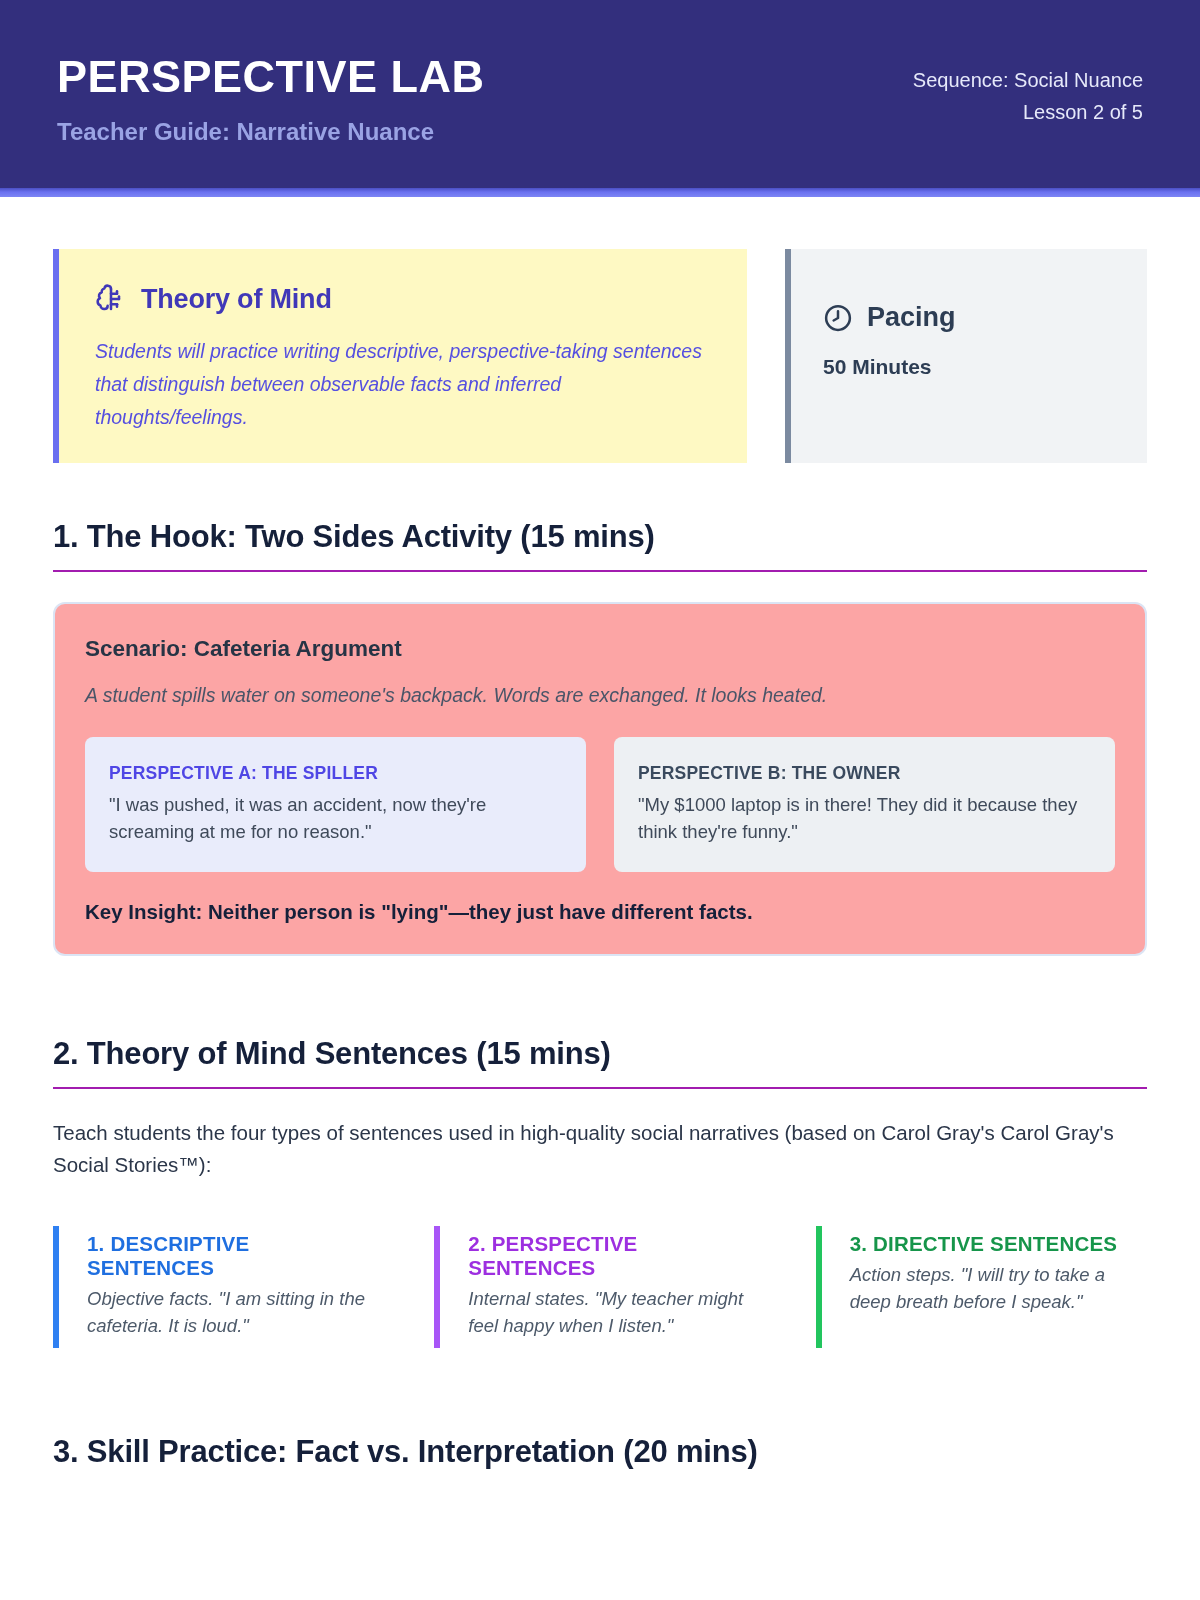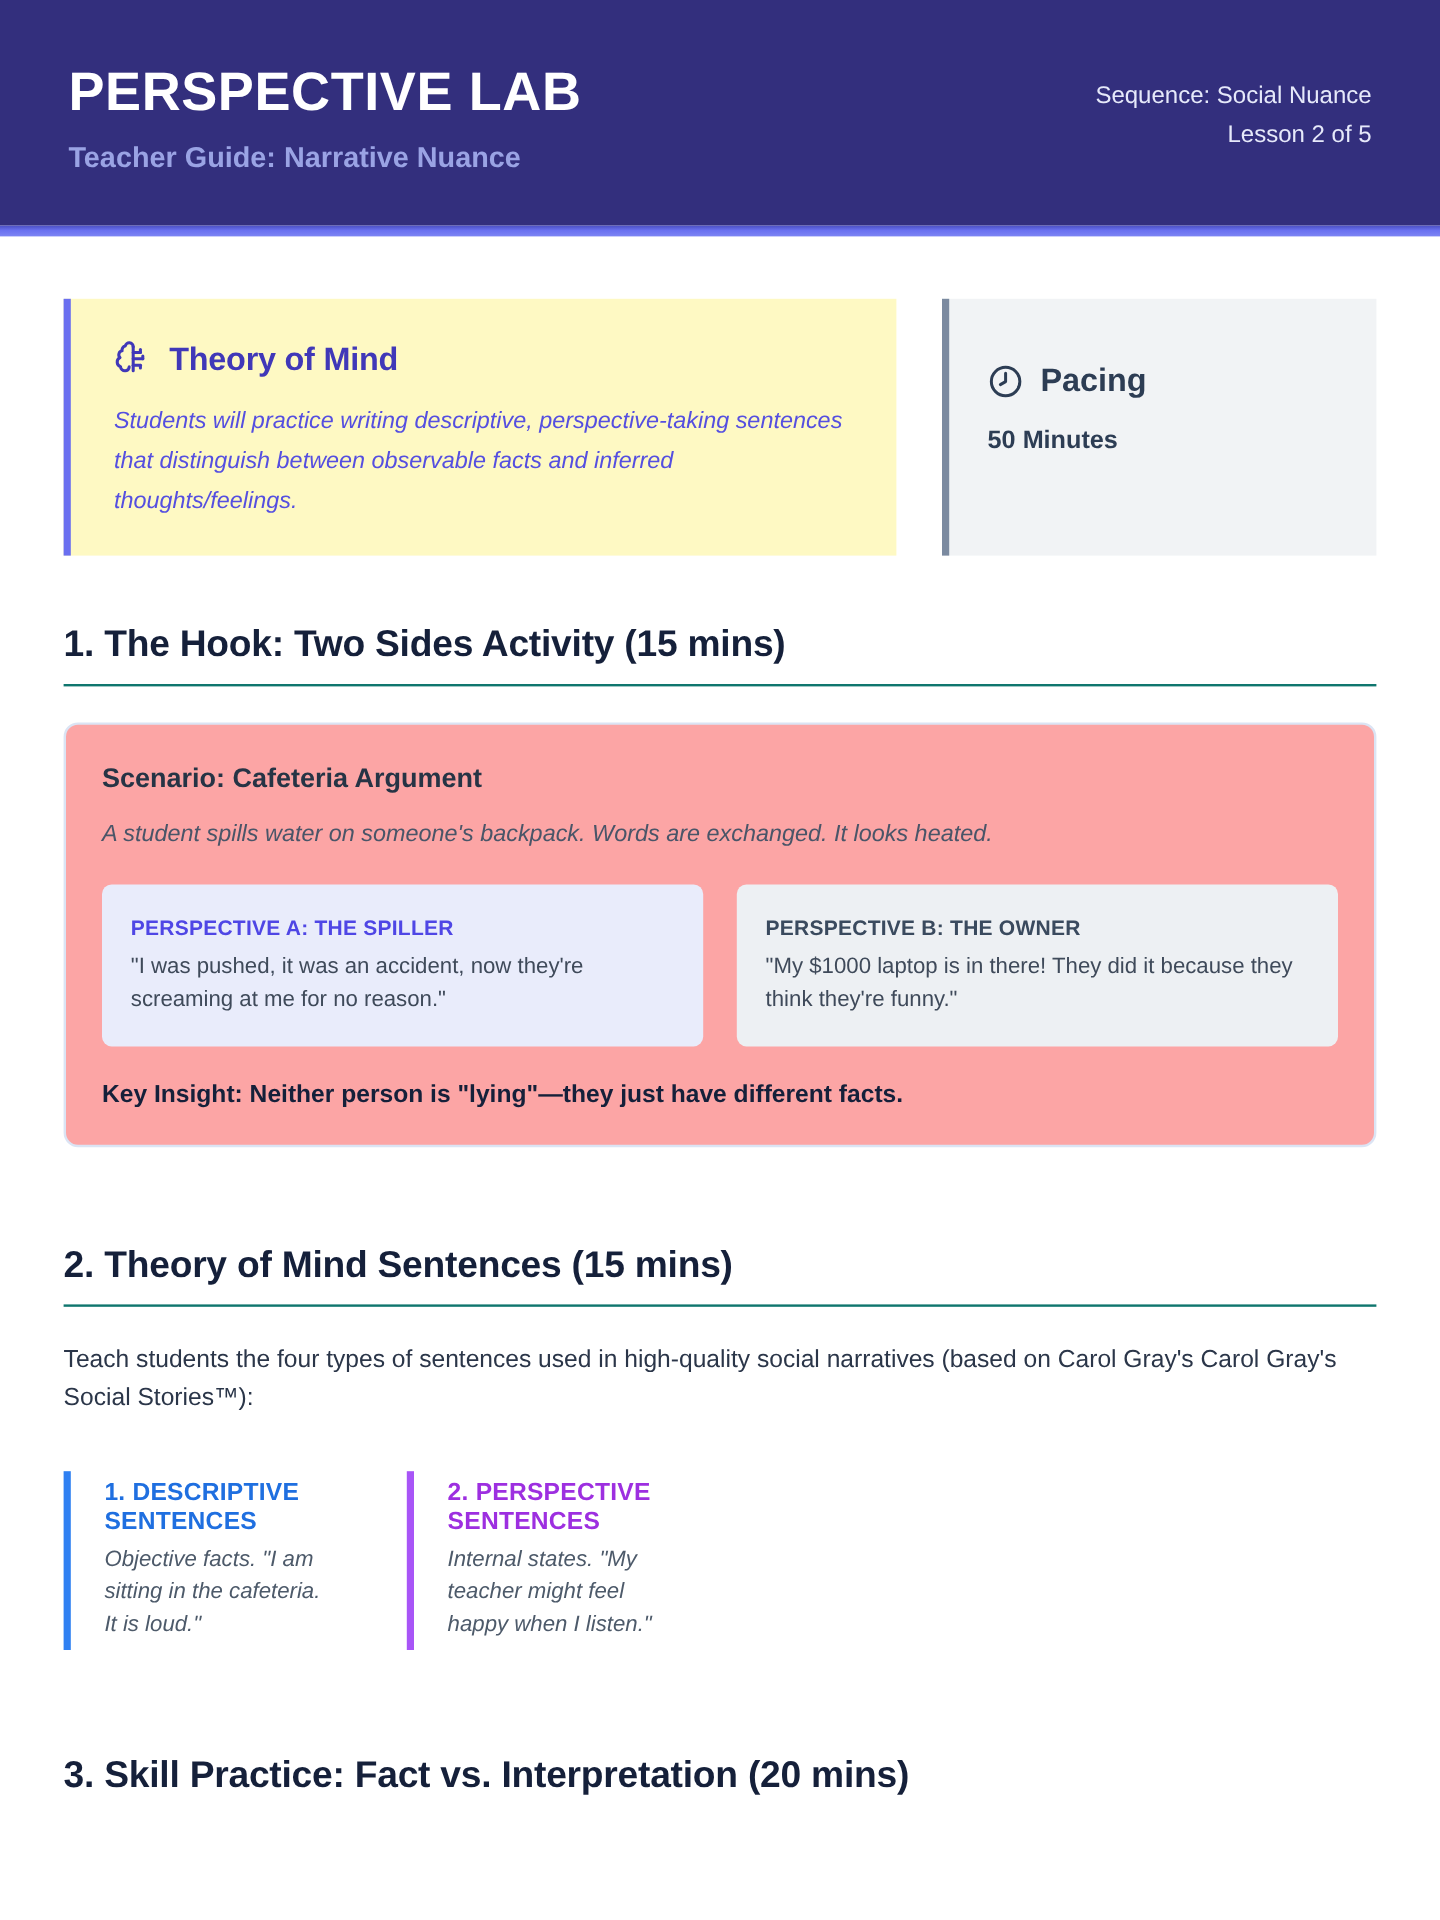--- a/index.html
+++ b/index.html
@@ -99,21 +99,21 @@
   }
   .icon-svg { display: block; }
 
   
   .section-heading {
     color: #15203a;
     font-size: 31px;
     font-weight: bold;
     letter-spacing: -0.2px;
     padding-bottom: 15px;
-    border-bottom: 2px solid #0f766e;
+    border-bottom: 2px solid #a21caf;
   }
   .section-heading.s1 { margin-top: 56px; }
   .section-heading.s2 { margin-top: 80px; }
   .section-heading.s3 { margin-top: 86px; border-bottom: none; }
 
   
   .scenario-card {
     margin-top: 30px;
     border: 2px solid #dbe4f4;
     border-radius: 12px;
@@ -167,21 +167,21 @@
   .section-intro {
     margin-top: 28px;
     color: #2b3649;
     font-size: 20.5px;
     line-height: 1.55;
     max-width: 1080px;
   }
   .types-grid {
     margin-top: 46px;
     display: grid;
-    grid-template-columns: 1fr 1fr 1fr 1fr;
+    grid-template-columns: 1fr 1fr 1fr;
     column-gap: 50px;
     row-gap: 62px;
   }
   .type-card {
     border-left: 6px solid #ccc;
     padding: 6px 10px 8px 28px;
   }
   .type-title {
     font-size: 20.5px;
     font-weight: bold;
@@ -271,17 +271,21 @@
 
   <section class="types-grid">
     <div class="type-card" style="border-left-color: rgb(47, 128, 242);">
       <div class="type-title" style="color: rgb(31, 111, 224);">1. DESCRIPTIVE SENTENCES</div>
       <p class="type-body">Objective facts. "I am sitting in the cafeteria. It is loud."</p>
     </div>
     <div class="type-card" style="border-left-color: rgb(168, 85, 247);">
       <div class="type-title" style="color: rgb(157, 47, 224);">2. PERSPECTIVE SENTENCES</div>
       <p class="type-body">Internal states. "My teacher might feel happy when I listen."</p>
     </div>
+    <div class="type-card" style="border-left-color: rgb(34, 197, 94);">
+      <div class="type-title" style="color: rgb(22, 149, 74);">3. DIRECTIVE SENTENCES</div>
+      <p class="type-body">Action steps. "I will try to take a deep breath before I speak."</p>
+    </div>
   </section>
 
   <h2 class="section-heading s3">3. Skill Practice: Fact vs. Interpretation (20 mins)</h2>
 
 </main>
 
 </body></html>

